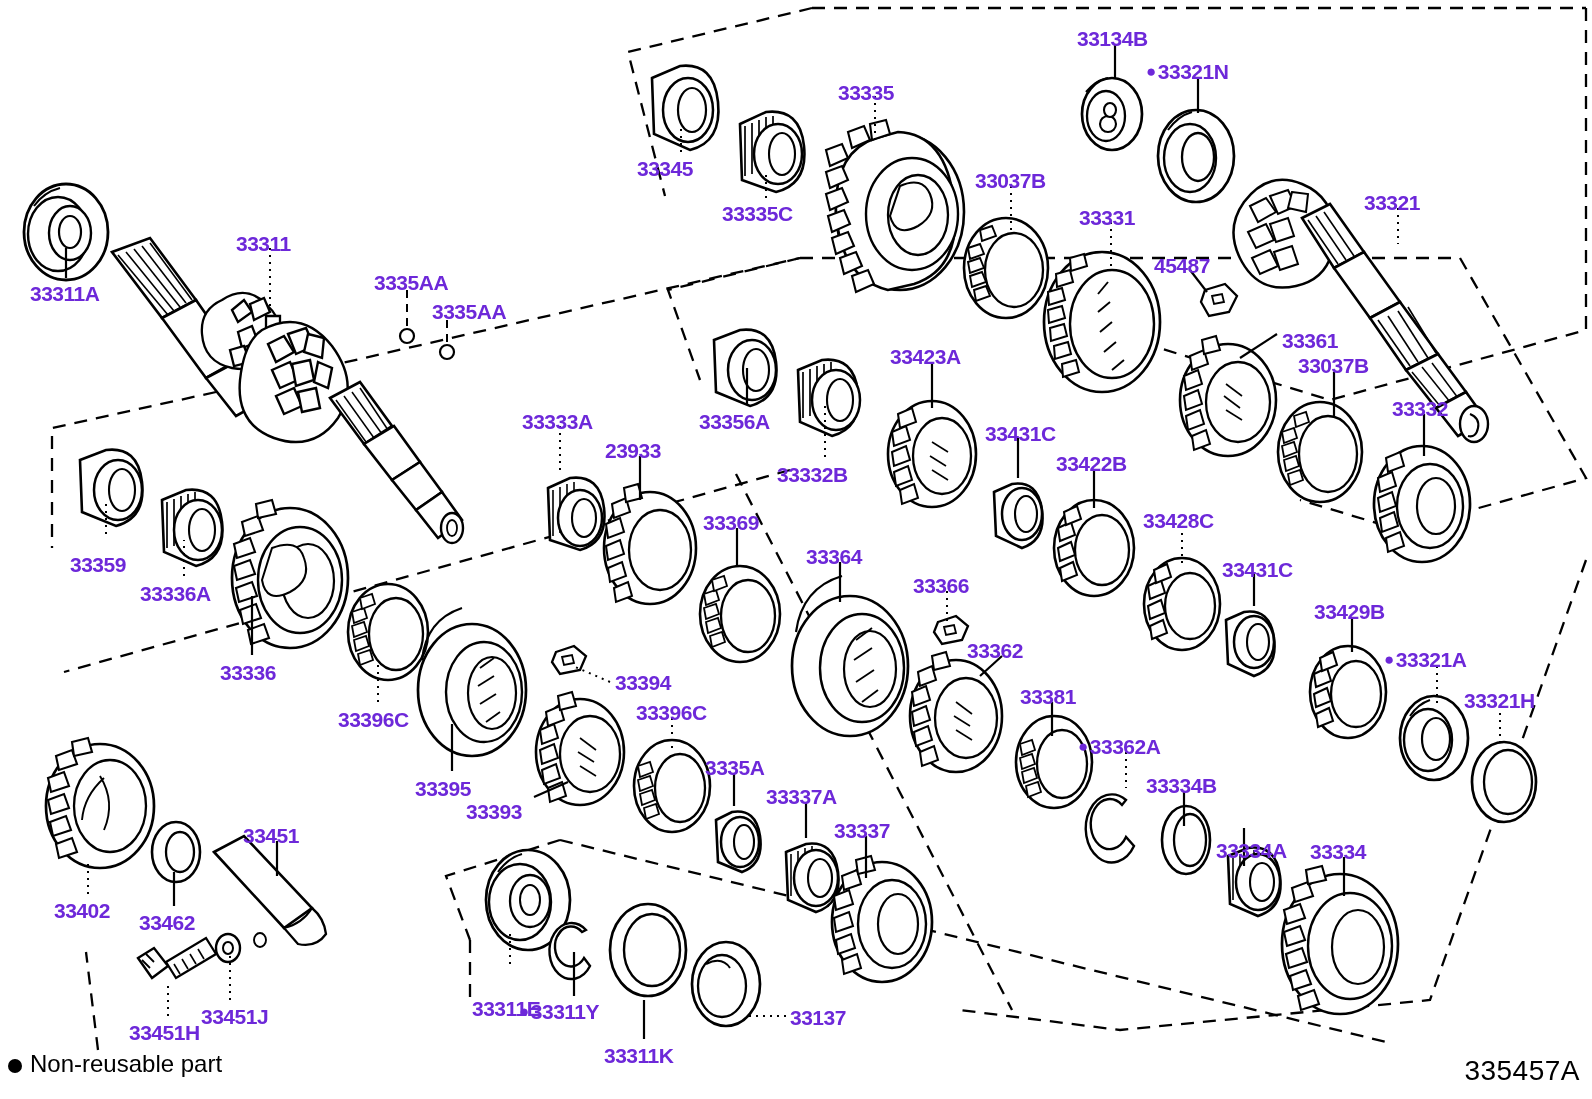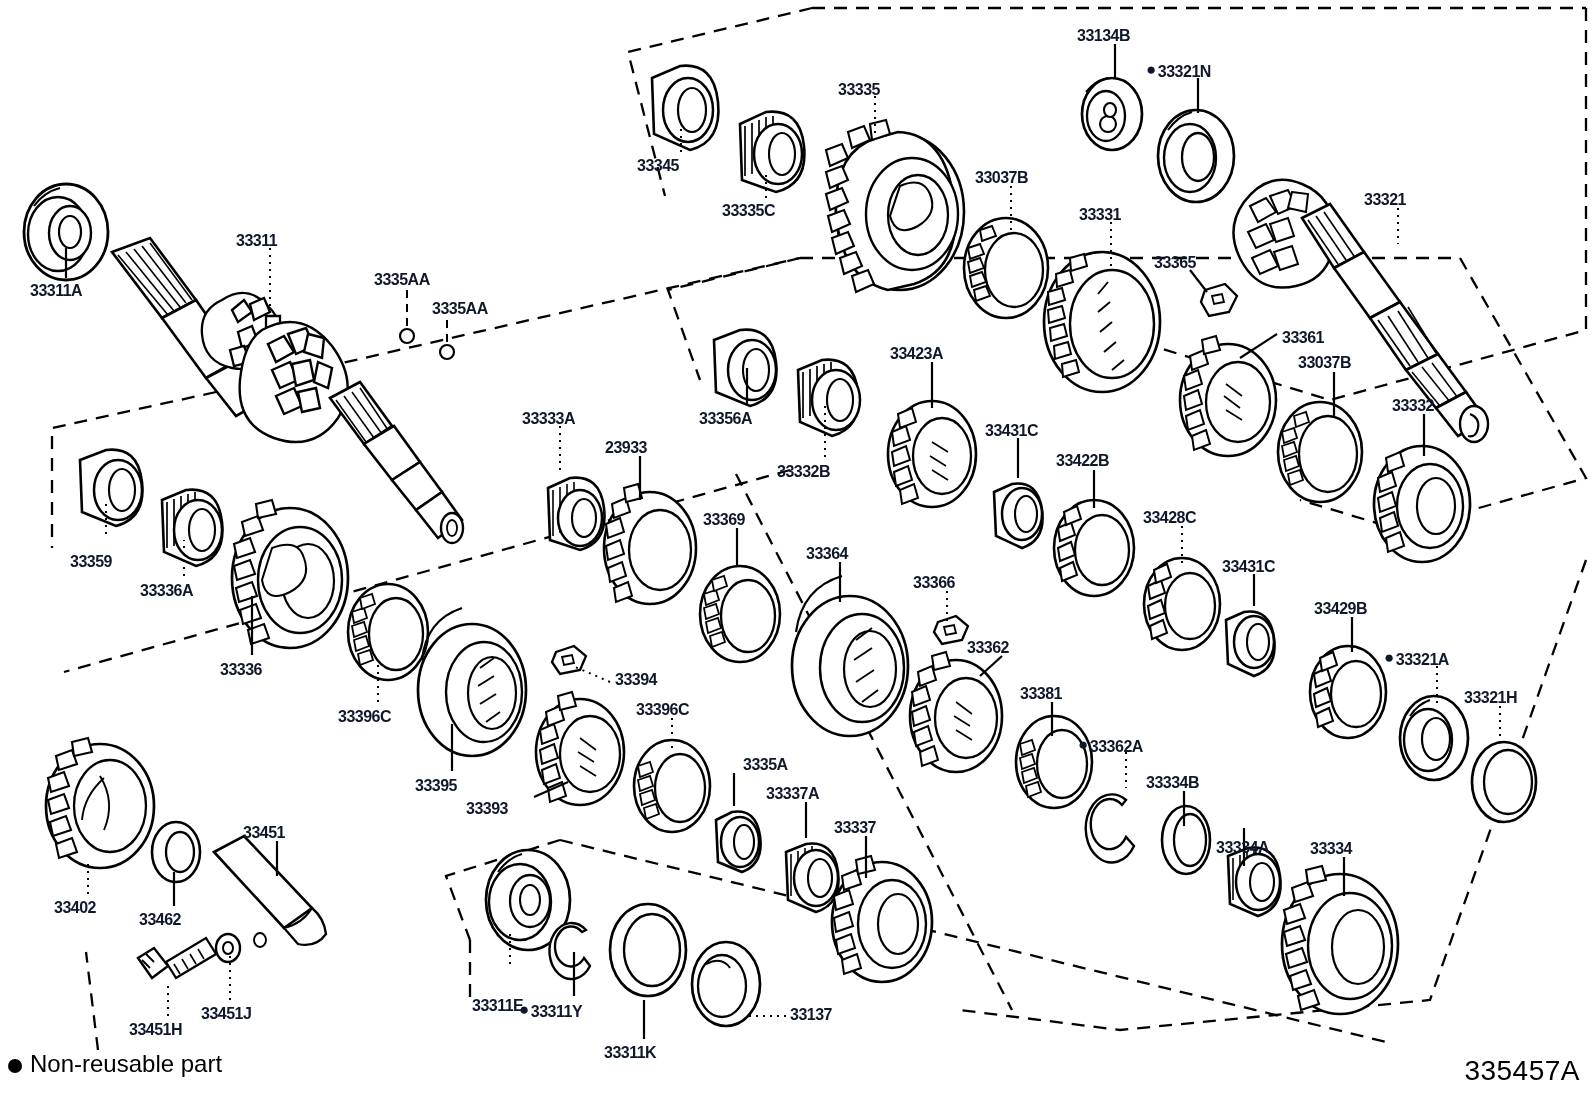--- a/index.html
+++ b/index.html
@@ -1,21 +1,21 @@
 <!DOCTYPE html>
 <html><head>
 <meta charset="utf-8">
 <style>
   html,body{margin:0;padding:0;background:#ffffff;}
   body{width:1592px;height:1099px;position:relative;overflow:hidden;
        font-family:"Liberation Sans","DejaVu Sans",sans-serif;color:#000;}
   #stage{position:absolute;left:0;top:0;width:1592px;height:1099px;}
   svg#art{position:absolute;left:0;top:0;width:1592px;height:1099px;}
-  .lbl{position:absolute;font-weight:bold;font-size:16px;letter-spacing:-0.5px;
-       white-space:nowrap;line-height:1;color:#0f172a;}
+  .lbl{position:absolute;font-weight:bold;font-size:21px;letter-spacing:-0.5px;
+       white-space:nowrap;line-height:1;color:#6d28d9;}
   .lbl.nr::before{content:"\25CF";font-size:17px;margin-right:2px;vertical-align:2px;}
   .legend{position:absolute;left:8px;top:1050px;font-size:24px;font-weight:normal;}
   .legend .dot{display:inline-block;width:14px;height:14px;border-radius:50%;
        background:#000;margin-right:8px;vertical-align:-1px;}
   .dwgno{position:absolute;right:12px;bottom:12px;font-size:28px;font-weight:normal;
        letter-spacing:0.5px;}
 </style>
 </head>
 <body>
 
@@ -719,21 +719,21 @@
       <div class="lbl" style="left: 236px; top: 233px;">33311</div>
       <div class="lbl" style="left: 374px; top: 272px;">3335AA</div>
       <div class="lbl" style="left: 432px; top: 301px;">3335AA</div>
       <div class="lbl" style="left: 637px; top: 158px;">33345</div>
       <div class="lbl" style="left: 722px; top: 203px;">33335C</div>
       <div class="lbl" style="left: 838px; top: 82px;">33335</div>
       <div class="lbl" style="left: 1077px; top: 28px;">33134B</div>
       <div class="lbl nr" style="left: 1146px; top: 61px;">33321N</div>
       <div class="lbl" style="left: 975px; top: 170px;">33037B</div>
       <div class="lbl" style="left: 1079px; top: 207px;">33331</div>
-      <div class="lbl" style="left: 1154px; top: 255px;">33365</div>
+      <div class="lbl" style="left: 1154px; top: 255px;">45487</div>
       <div class="lbl" style="left: 1364px; top: 192px;">33321</div>
       <div class="lbl" style="left: 1282px; top: 314px; margin-top: 16px;">33361</div>
       <div class="lbl" style="left: 1298px; top: 355px;">33037B</div>
       <div class="lbl" style="left: 1392px; top: 398px;">33332</div>
       <div class="lbl" style="left: 699px; top: 411px;">33356A</div>
       <div class="lbl" style="left: 522px; top: 411px;">33333A</div>
       <div class="lbl" style="left: 605px; top: 440px;">23933</div>
       <div class="lbl" style="left: 777px; top: 464px;">33332B</div>
       <div class="lbl" style="left: 890px; top: 346px;">33423A</div>
       <div class="lbl" style="left: 985px; top: 423px;">33431C</div>
@@ -744,21 +744,21 @@
       <div class="lbl nr" style="left: 1384px; top: 649px;">33321A</div>
       <div class="lbl" style="left: 1464px; top: 690px;">33321H</div>
       <div class="lbl" style="left: 70px; top: 541px; margin-top: 13px;">33359</div>
       <div class="lbl" style="left: 140px; top: 583px;">33336A</div>
       <div class="lbl" style="left: 220px; top: 662px;">33336</div>
       <div class="lbl" style="left: 338px; top: 709px;">33396C</div>
       <div class="lbl" style="left: 415px; top: 778px;">33395</div>
       <div class="lbl" style="left: 615px; top: 672px;">33394</div>
       <div class="lbl" style="left: 466px; top: 801px;">33393</div>
       <div class="lbl" style="left: 636px; top: 702px;">33396C</div>
-      <div class="lbl" style="left: 705px; top: 757px; margin-left: 38px;">3335A</div>
+      <div class="lbl" style="left: 705px; top: 757px;">3335A</div>
       <div class="lbl" style="left: 766px; top: 786px;">33337A</div>
       <div class="lbl" style="left: 834px; top: 820px;">33337</div>
       <div class="lbl" style="left: 703px; top: 512px;">33369</div>
       <div class="lbl" style="left: 806px; top: 546px;">33364</div>
       <div class="lbl" style="left: 913px; top: 575px;">33366</div>
       <div class="lbl" style="left: 967px; top: 640px;">33362</div>
       <div class="lbl" style="left: 1020px; top: 686px;">33381</div>
       <div class="lbl nr" style="left: 1078px; top: 736px;">33362A</div>
       <div class="lbl" style="left: 1146px; top: 775px;">33334B</div>
       <div class="lbl" style="left: 1207px; top: 840px; margin-left: 9px;">33334A</div>

